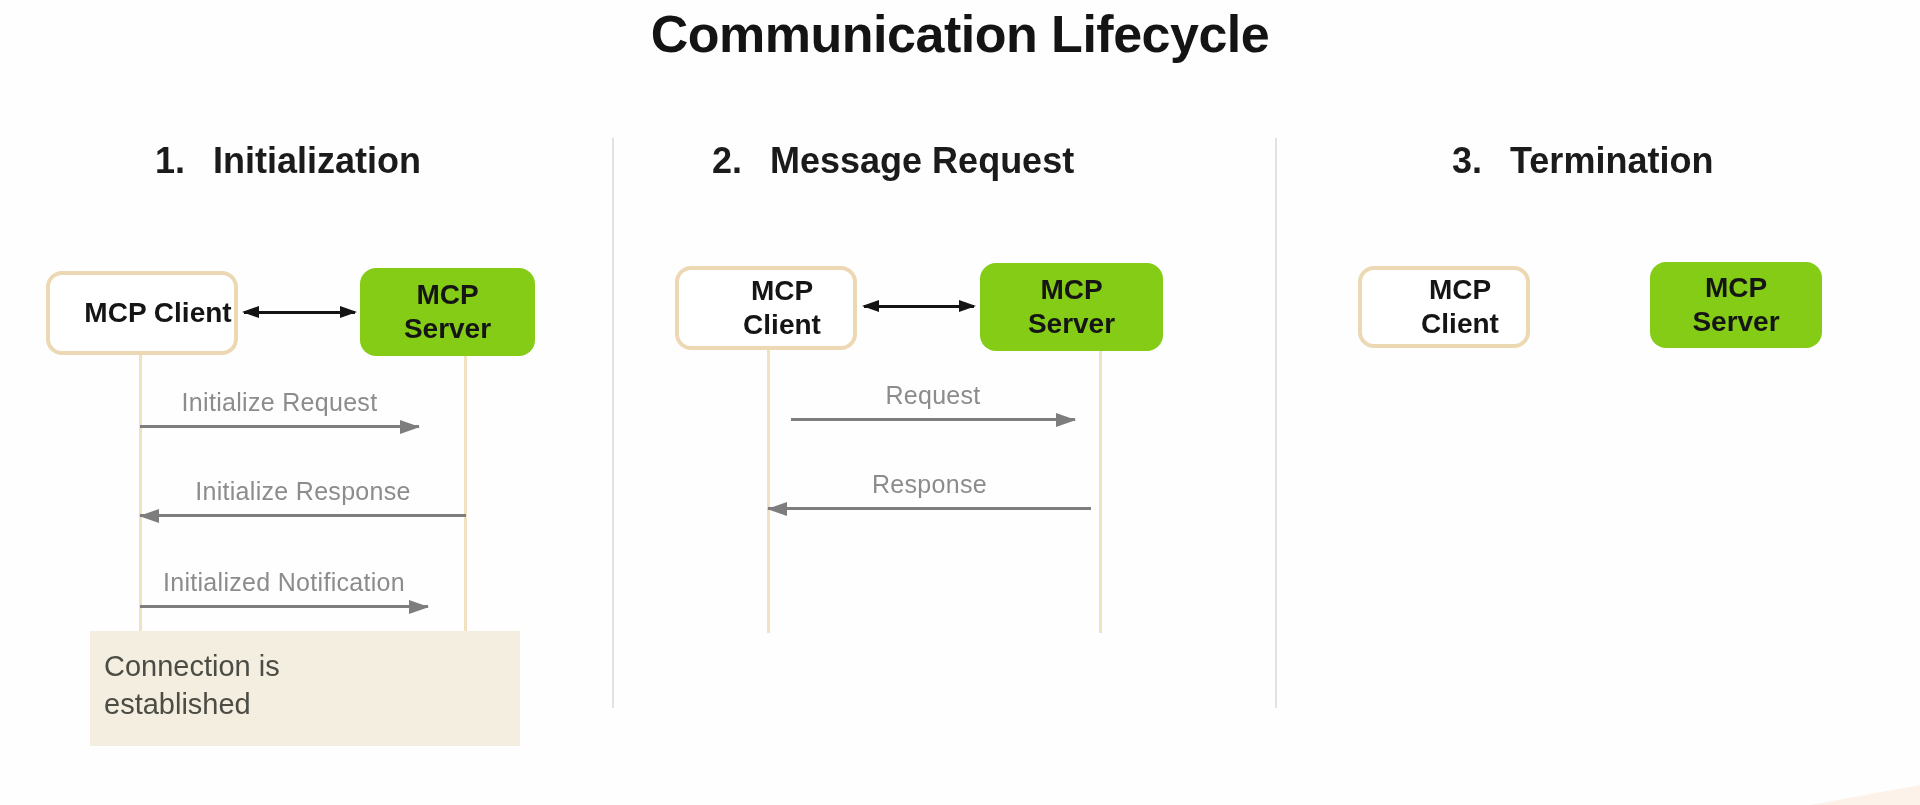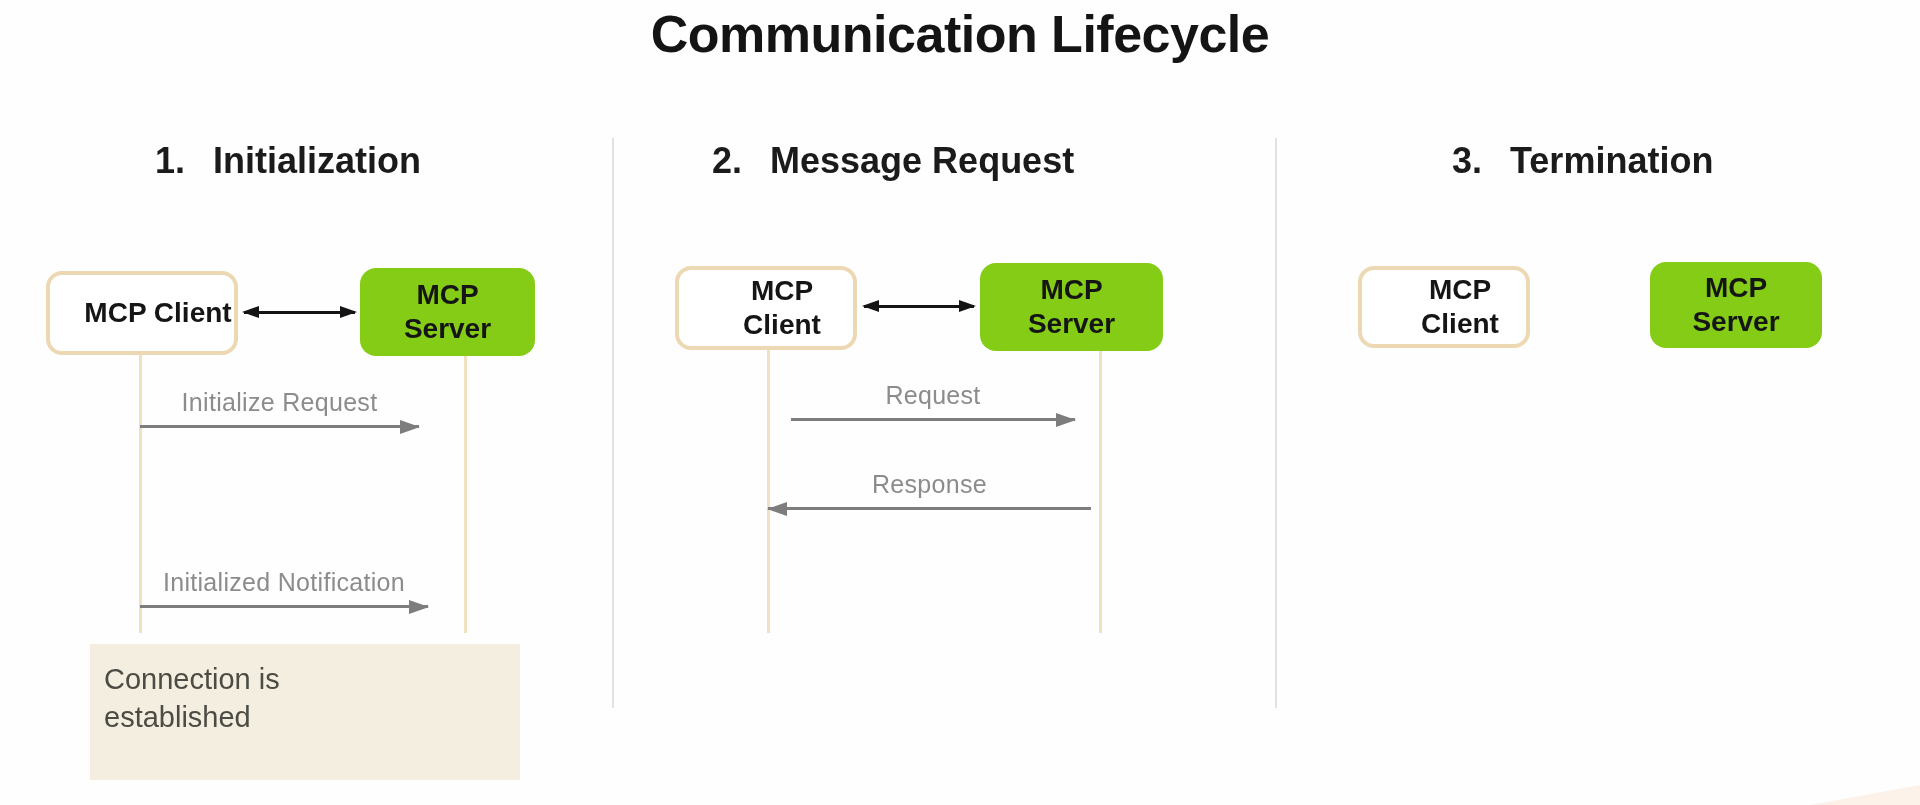--- a/index.html
+++ b/index.html
@@ -86,26 +86,30 @@
   </div>
   <div class="duplex" style="left:244px; top:311px; width:111px;"></div>
 
   <div class="lifeline" style="left:139px; top:355px; height:278px;"></div>
   <div class="lifeline" style="left:464px; top:356px; height:277px;"></div>
 
   <div class="msg" style="left:140px; top:388px; width:279px;">
     <div class="msg-label">Initialize Request</div>
     <div class="msg-line right"></div>
   </div>
+  <div class="msg" style="left:140px; top:477px; width:326px;">
+    <div class="msg-label">Initialize Response</div>
+    <div class="msg-line left"></div>
+  </div>
   <div class="msg" style="left:140px; top:568px; width:288px;">
     <div class="msg-label">Initialized Notification</div>
     <div class="msg-line right"></div>
   </div>
 
-  <div class="note" style="left:90px; top:644px; width:430px; height:136px;">Connection is
+  <div class="note" style="left:90px; top:631px; width:430px; height:115px;">Connection is
 established</div>
 
   <div class="sec-header" style="left:712px; top:140px;">
     <span>2.</span>
     <span>Message Request</span>
   </div>
 
   <div class="box client" style="left:675px; top:266px; width:182px; height:84px;">
     <span>MCP Client</span>
   </div>

